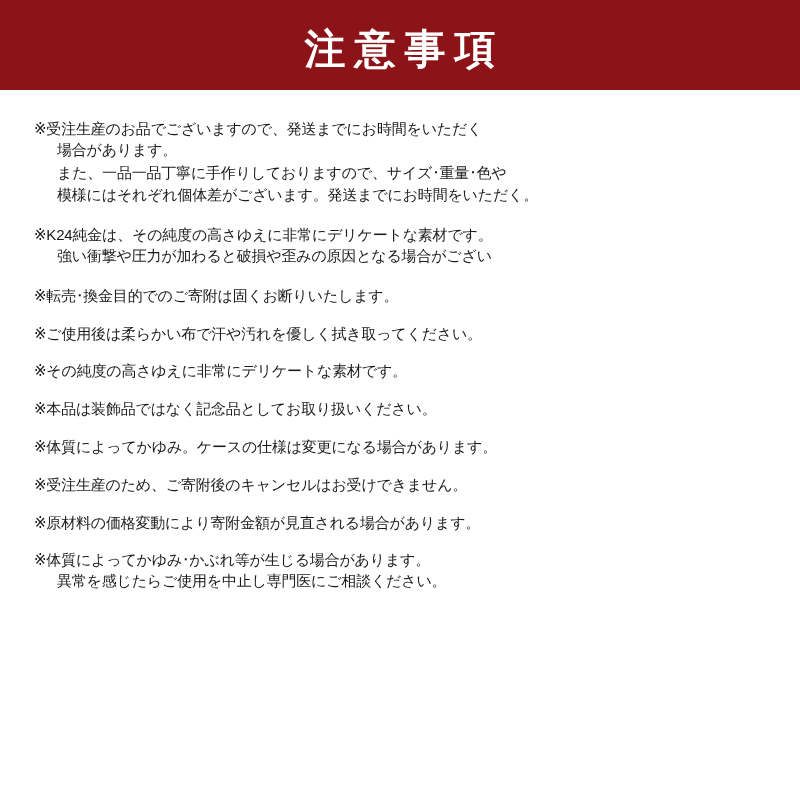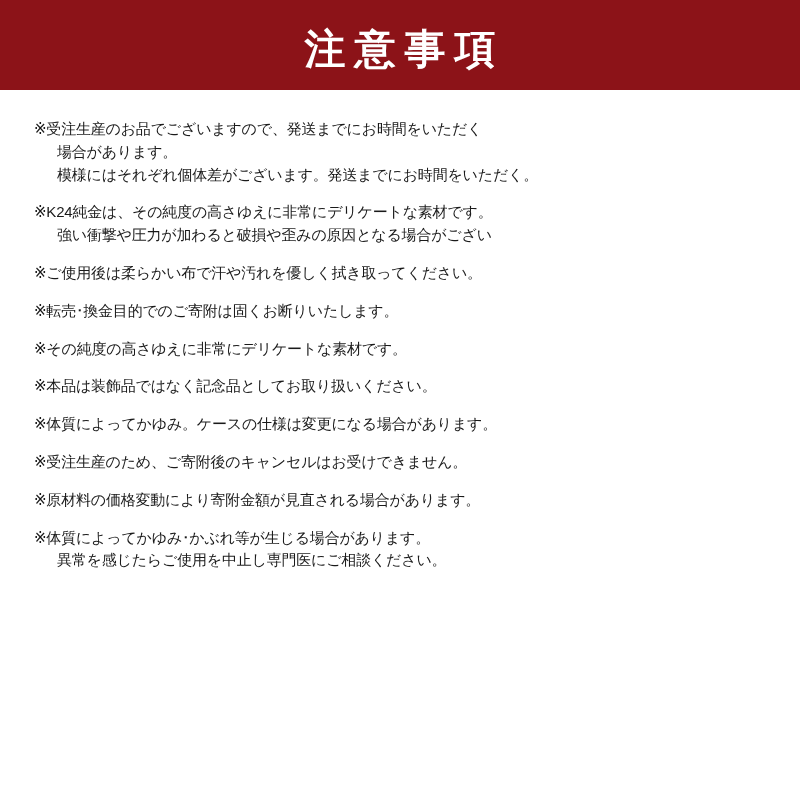--- a/index.html
+++ b/index.html
@@ -52,46 +52,48 @@
     line-height: 1.52;
     letter-spacing: -0.2px;
     text-align: left;
   }
   .note-line {
     display: block;
     white-space: nowrap;
   }
   .note-line.indent {
     padding-left: 23px;
+    font-family: Liberation Mono, monospace;
   }
 </style>
 </head>
 <body>
 
 <div class="page">
 
   <div class="header-banner" style="background: rgb(140, 19, 24);">
     <div class="header-title" style="color: rgb(255, 255, 255);">注意事項</div>
   </div>
 
   <div class="notes">
       <div class="note-item">
         <span class="note-line">※受注生産のお品でございますので、発送までにお時間をいただく</span>
         <span class="note-line indent">場合があります。</span>
+        <span class="note-line indent">また、一品一品丁寧に手作りしておりますので、サイズ･重量･色や</span>
         <span class="note-line indent">模様にはそれぞれ個体差がございます。発送までにお時間をいただく。</span>
       </div>
       <div class="note-item">
         <span class="note-line">※K24純金は、その純度の高さゆえに非常にデリケートな素材です。</span>
         <span class="note-line indent">強い衝撃や圧力が加わると破損や歪みの原因となる場合がござい</span>
       </div>
       <div class="note-item">
-        <span class="note-line">※ご使用後は柔らかい布で汗や汚れを優しく拭き取ってください。</span>
+        <span class="note-line">※転売･換金目的でのご寄附は固くお断りいたします。</span>
       </div>
       <div class="note-item">
-        <span class="note-line">※転売･換金目的でのご寄附は固くお断りいたします。</span>
+        <span class="note-line">※ご使用後は柔らかい布で汗や汚れを優しく拭き取ってください。</span>
       </div>
       <div class="note-item">
         <span class="note-line">※その純度の高さゆえに非常にデリケートな素材です。</span>
       </div>
       <div class="note-item">
         <span class="note-line">※本品は装飾品ではなく記念品としてお取り扱いください。</span>
       </div>
       <div class="note-item">
         <span class="note-line">※体質によってかゆみ。ケースの仕様は変更になる場合があります。</span>
       </div>

